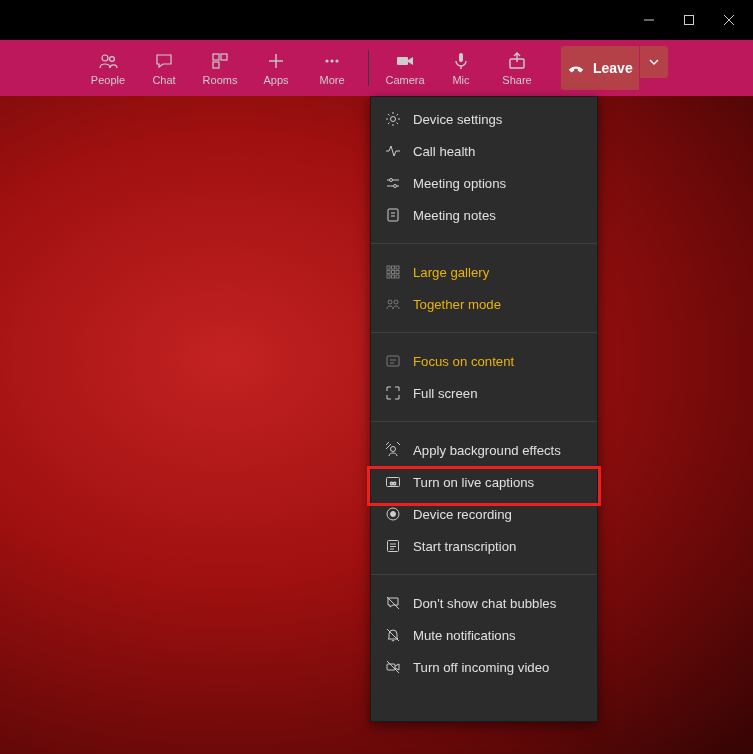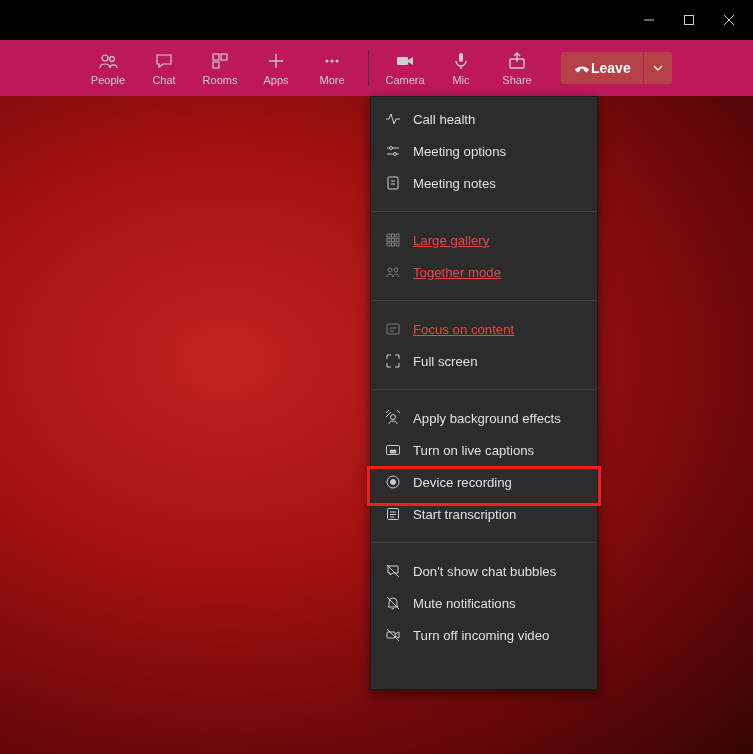--- a/index.html
+++ b/index.html
@@ -54,26 +54,27 @@
     background: #3a3a3a;
     margin: 0 8px;
   }
   .leave-wrap {
     margin-left: 16px;
     display: flex;
   }
   .leave-btn {
     background: #b34147;
     color: #fff;
-    height: 32px;
-    display: flex;
-    align-items: center;
-    padding: 0 12px;
+    height: 44px;
+    display: flex;
+    align-items: center;
+    padding: 0 6px;
     font-size: 14px;
     border-radius: 3px 0 0 3px;
+    gap: 8px;
     font-weight: 600;
   }
   .leave-chev {
     background: #b34147;
     color: #fff;
     height: 32px;
     width: 28px;
     display: flex;
     align-items: center;
     justify-content: center;
@@ -99,21 +100,21 @@
   }
   .menu-item {
     display: flex;
     align-items: center;
     height: 32px;
     padding: 0 14px;
     font-size: 13.2px;
     color: #e0e0e0;
     gap: 12px;
   }
-  .menu-item.disabled { color: #ef4444; text-decoration: underline; }
+  .menu-item.disabled { color: #eab308; }
   .menu-item .icon-slot {
     width: 16px;
     height: 16px;
     display: flex;
     align-items: center;
     justify-content: center;
     flex-shrink: 0;
   }
   .menu-item .label { flex: 1; }
   .menu-item .check {
@@ -245,20 +246,29 @@
     </div>
   </div>
 
 </div>
 
 <div class="video-area"></div>
 
 <div class="menu">
 
   <div class="menu-group">
+    <div class="menu-item">
+      <span class="icon-slot">
+        <svg width="16" height="16" viewBox="0 0 16 16" fill="none" stroke="#ccc" stroke-width="1">
+            <circle cx="8" cy="8" r="2.5"></circle>
+            <path d="M8 1v2M8 13v2M1 8h2M13 8h2M3 3l1.5 1.5M11.5 11.5L13 13M13 3l-1.5 1.5M4.5 11.5L3 13"></path>
+          </svg>
+      </span>
+      <span class="label">Device settings</span>
+    </div>
     <div class="menu-item">
       <span class="icon-slot">
         <svg width="16" height="16" viewBox="0 0 16 16" fill="none" stroke="#ccc" stroke-width="1">
             <path d="M1 8h3l2-5 3 10 2-5h4"></path>
           </svg>
       </span>
       <span class="label">Call health</span>
     </div>
     <div class="menu-item">
       <span class="icon-slot">

